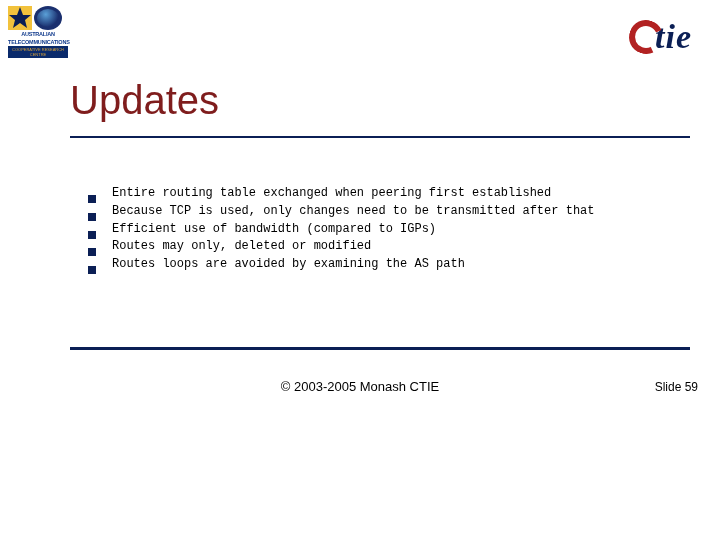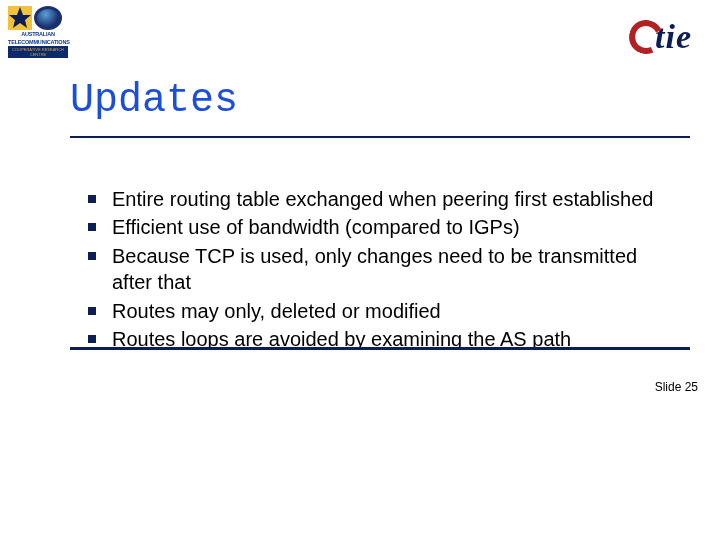--- a/index.html
+++ b/index.html
@@ -12,25 +12,25 @@
   .logo-left-star svg { display: block; }
   .logo-left-globe { width: 28px; height: 24px; background: #1a2f6e; border-radius: 50%; position: relative; }
   .logo-left-globe::after { content:""; position:absolute; inset:3px; border-radius:50%; background: radial-gradient(circle at 40% 30%, #5aa0d8 0%, #1a2f6e 70%); }
   .logo-left-text { font-size: 5.5px; font-weight: bold; color: #103a8c; letter-spacing: -0.2px; line-height: 1; margin-top: 2px; text-align: center; }
   .logo-left-sub { font-size: 4px; background: #0a2a6b; color: #d7a23a; text-align: center; padding: 1px 0; margin-top: 1px; }
 
   .logo-right { position: absolute; top: 18px; right: 28px; display: flex; align-items: center; }
   .logo-right-c { width: 34px; height: 34px; border: 6px solid #b22222; border-right-color: transparent; border-radius: 50%; transform: rotate(20deg); margin-right: -8px; }
   .logo-right-text { font-family: Georgia, 'Times New Roman', serif; font-size: 34px; font-style: italic; font-weight: bold; color: #0b1f55; letter-spacing: 1px; }
 
-  .title { position: absolute; top: 78px; left: 70px; font-size: 40px; color: #1d4ed8; font-family: Liberation Mono, monospace; }
+  .title { position: absolute; top: 78px; left: 70px; font-size: 40px; color: #7f1d1d; font-family: Liberation Sans, sans-serif; }
   .rule-top { position: absolute; top: 136px; left: 70px; right: 30px; border-top: 2px solid #0b1f55; }
 
   .bullets { position: absolute; top: 186px; left: 88px; right: 50px; }
-  .bullets li { list-style: none; position: relative; font-size: 20px; line-height: 1.32; padding-left: 24px; margin-bottom: 2px; }
+  .bullets li { list-style: none; position: relative; font-size: 12px; line-height: 1.32; padding-left: 24px; margin-bottom: 2px; font-family: Liberation Mono, monospace; }
   .bullets li::before { content: ""; position: absolute; left: 0; top: 9px; width: 8px; height: 8px; background: #0b1f55; }
 
   .rule-bottom { position: absolute; bottom: 62px; left: 70px; right: 30px; border-top: 3px solid #0b1f55; }
 
   .footer-center { position: absolute; bottom: 18px; left: 0; right: 0; text-align: center; font-size: 13px; }
   .footer-right { position: absolute; bottom: 18px; right: 22px; font-size: 12px; }
 </style>
 </head>
 <body>
 
@@ -53,23 +53,24 @@
   <div class="logo-right">
     <div class="logo-right-c"></div>
     <div class="logo-right-text">tie</div>
   </div>
 
   <div class="title">Updates</div>
   <div class="rule-top"></div>
 
   <ul class="bullets">
     <li>Entire routing table exchanged when peering first established</li>
+    <li>Because TCP is used, only changes need to be transmitted after that</li>
     <li>Efficient use of bandwidth (compared to IGPs)</li>
-    <li>Because TCP is used, only changes need to be transmitted after that</li>
     <li>Routes may only, deleted or modified</li>
     <li>Routes loops are avoided by examining the AS path</li>
   </ul>
 
   <div class="rule-bottom"></div>
 
-  <div class="footer-right">Slide 25</div>
+  <div class="footer-center">© 2003-2005 Monash CTIE</div>
+  <div class="footer-right">Slide 59</div>
 
 </div>
 
 </body></html>

